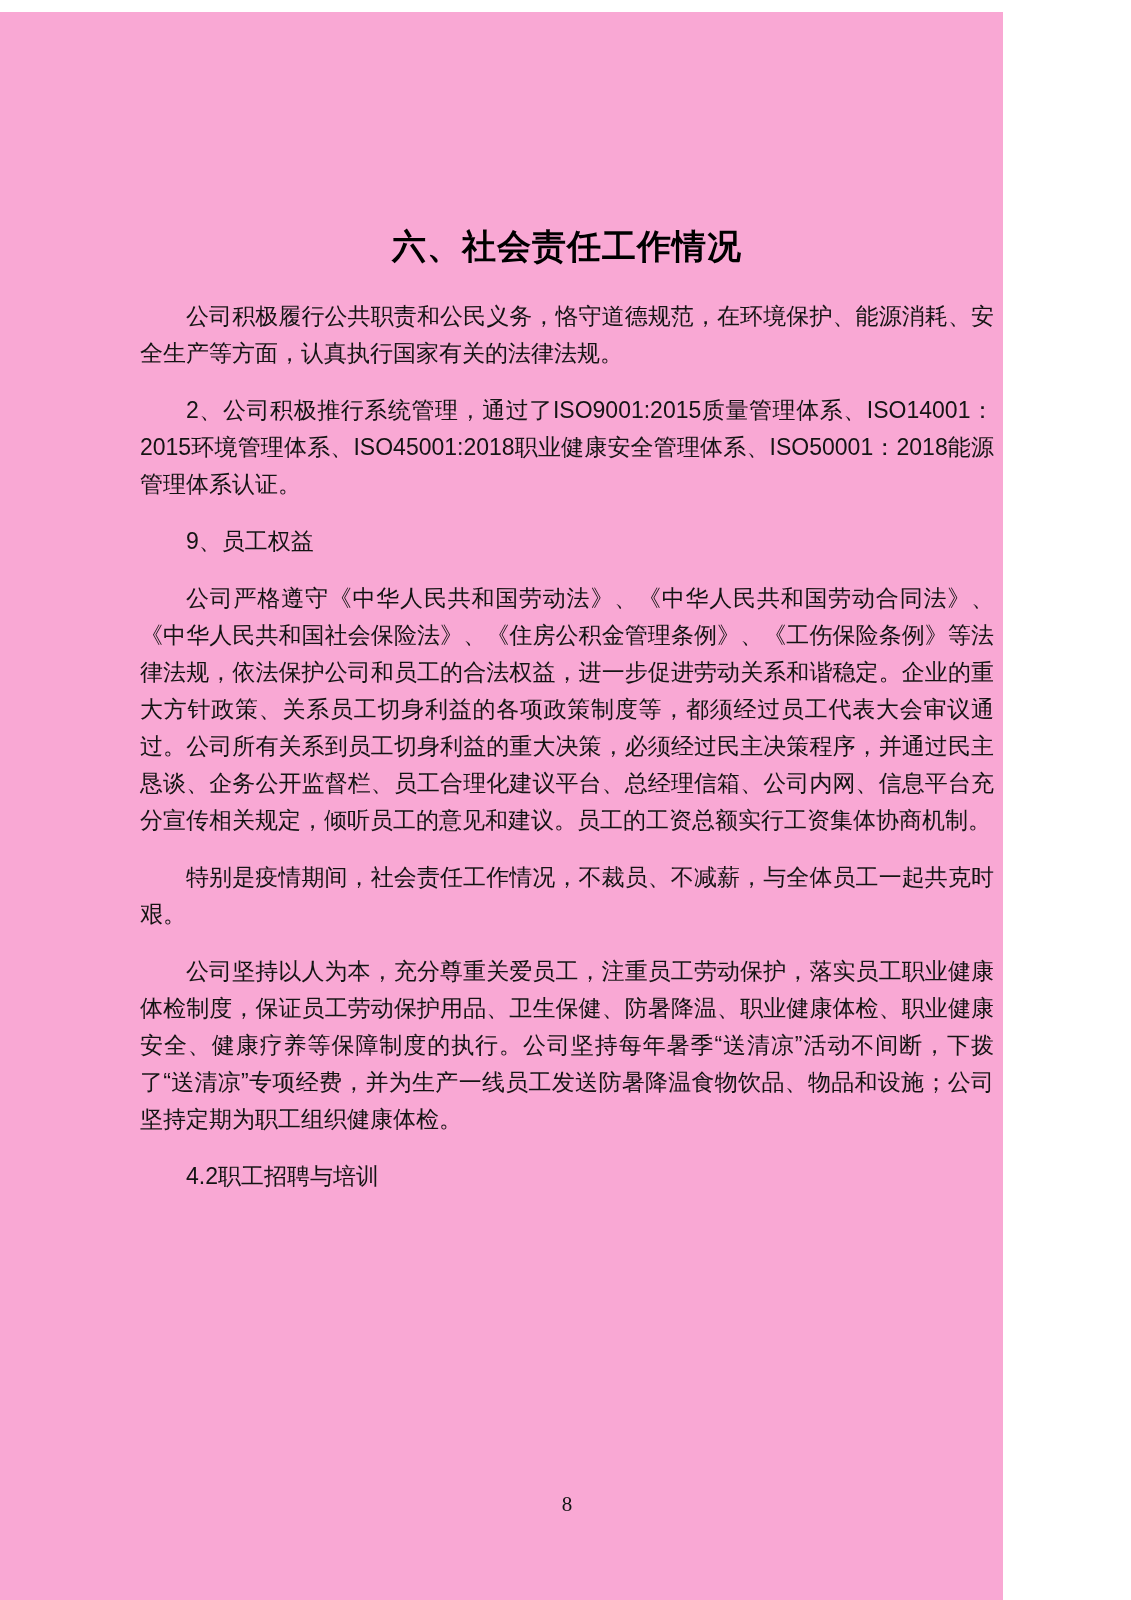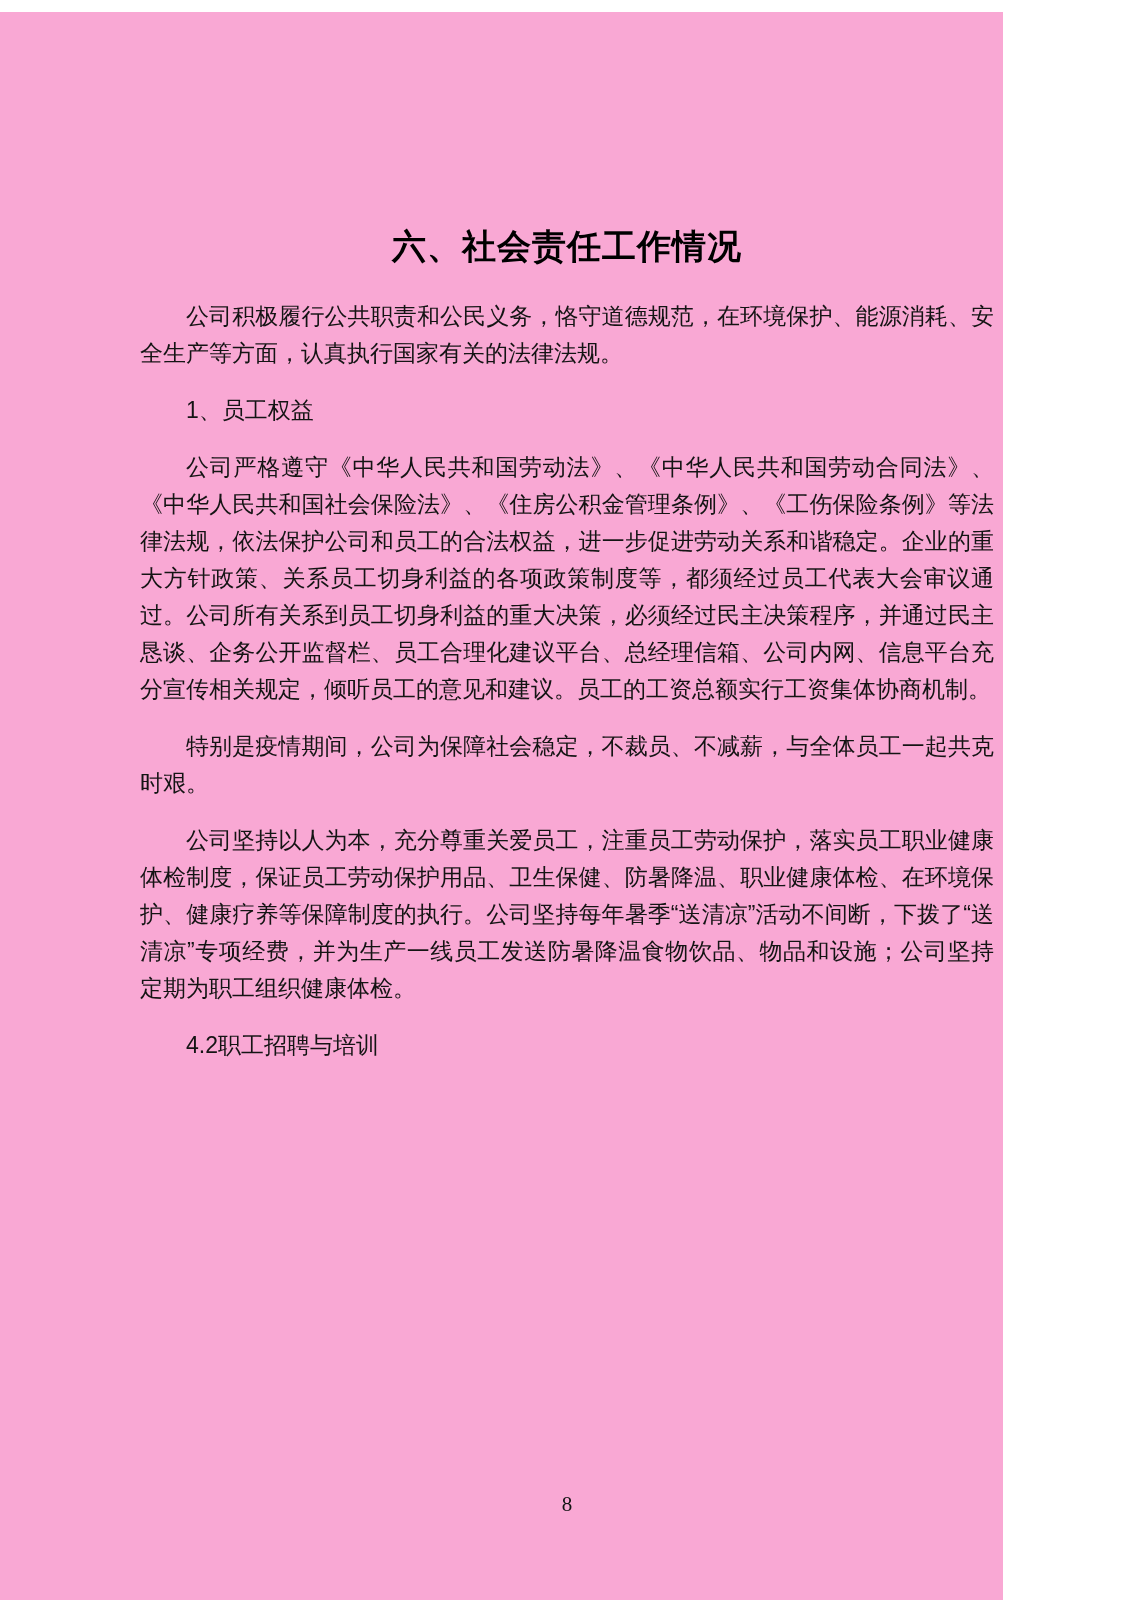--- a/index.html
+++ b/index.html
@@ -53,21 +53,22 @@
   }
 </style>
 </head>
 <body>
 
 <div class="page">
   <div class="content">
     <h1 class="title">六、社会责任工作情况</h1>
     <div>
         <p class="para">公司积极履行公共职责和公民义务，恪守道德规范，在环境保护、能源消耗、安全生产等方面，认真执行国家有关的法律法规。</p>
-        <p class="para">1、员工权益</p>
+        <p class="para">2、公司积极推行系统管理，通过了ISO9001:2015质量管理体系、ISO14001：2015环境管理体系、ISO45001:2018职业健康安全管理体系、ISO50001：2018能源管理体系认证。</p>
+        <p class="para">9、员工权益</p>
         <p class="para">公司严格遵守《中华人民共和国劳动法》、《中华人民共和国劳动合同法》、《中华人民共和国社会保险法》、《住房公积金管理条例》、《工伤保险条例》等法律法规，依法保护公司和员工的合法权益，进一步促进劳动关系和谐稳定。企业的重大方针政策、关系员工切身利益的各项政策制度等，都须经过员工代表大会审议通过。公司所有关系到员工切身利益的重大决策，必须经过民主决策程序，并通过民主恳谈、企务公开监督栏、员工合理化建议平台、总经理信箱、公司内网、信息平台充分宣传相关规定，倾听员工的意见和建议。员工的工资总额实行工资集体协商机制。</p>
-        <p class="para">特别是疫情期间，公司为保障社会稳定，不裁员、不减薪，与全体员工一起共克时艰。</p>
-        <p class="para">公司坚持以人为本，充分尊重关爱员工，注重员工劳动保护，落实员工职业健康体检制度，保证员工劳动保护用品、卫生保健、防暑降温、职业健康体检、在环境保护、健康疗养等保障制度的执行。公司坚持每年暑季“送清凉”活动不间断，下拨了“送清凉”专项经费，并为生产一线员工发送防暑降温食物饮品、物品和设施；公司坚持定期为职工组织健康体检。</p>
+        <p class="para">特别是疫情期间，社会责任工作情况，不裁员、不减薪，与全体员工一起共克时艰。</p>
+        <p class="para">公司坚持以人为本，充分尊重关爱员工，注重员工劳动保护，落实员工职业健康体检制度，保证员工劳动保护用品、卫生保健、防暑降温、职业健康体检、职业健康安全、健康疗养等保障制度的执行。公司坚持每年暑季“送清凉”活动不间断，下拨了“送清凉”专项经费，并为生产一线员工发送防暑降温食物饮品、物品和设施；公司坚持定期为职工组织健康体检。</p>
         <p class="para">4.2职工招聘与培训</p>
       </div>
   </div>
   <div class="page-number">8</div>
 </div>
 
 </body></html>

